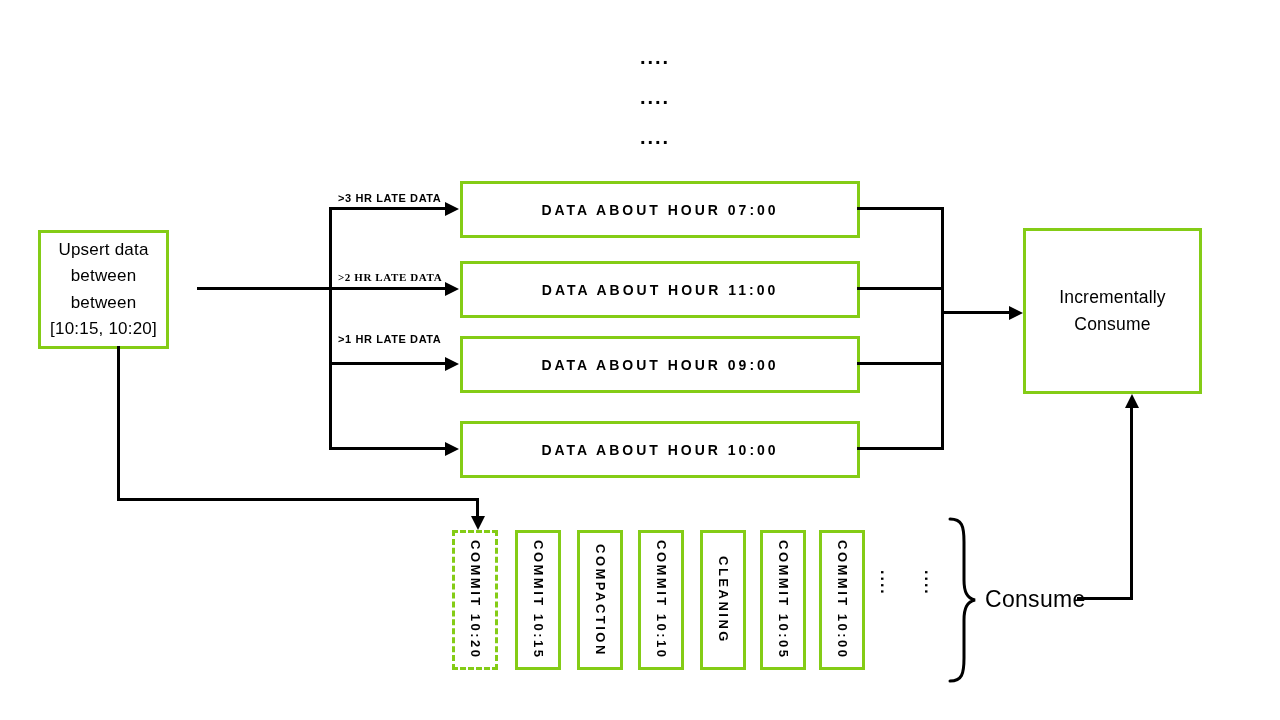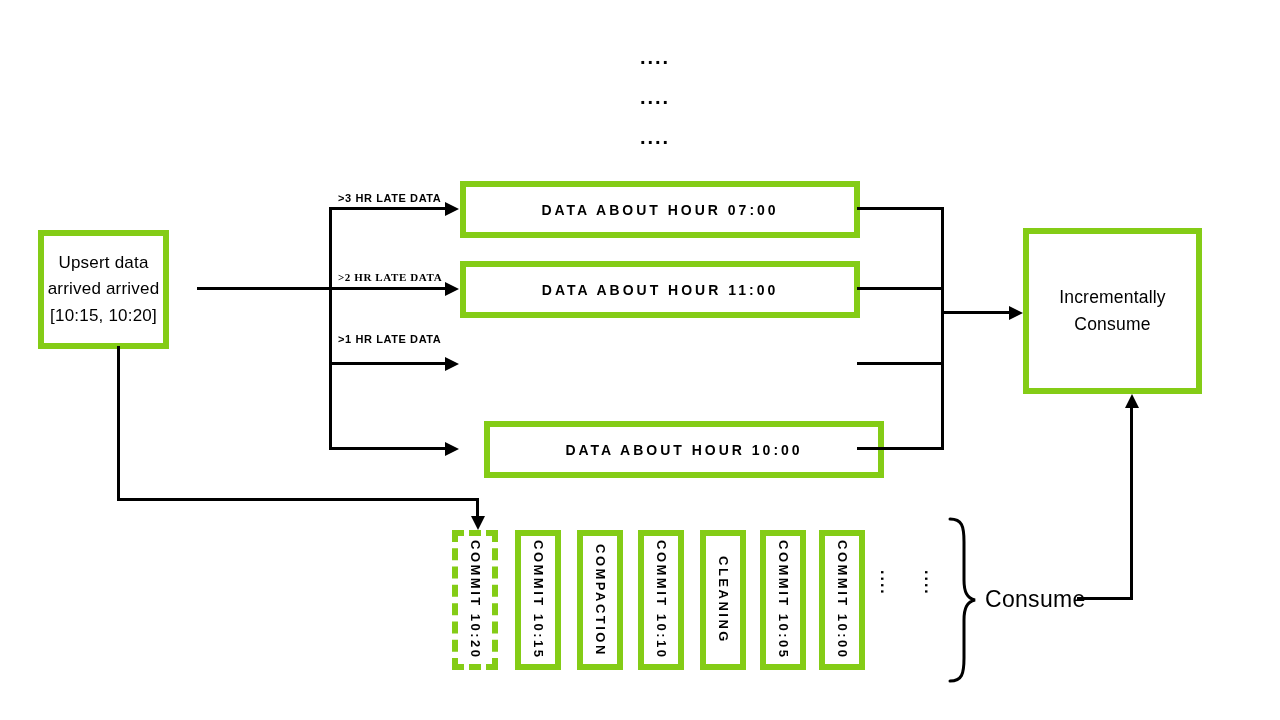--- a/index.html
+++ b/index.html
@@ -11,21 +11,21 @@
     position: relative;
     width: 1280px;
     height: 720px;
     background: #ffffff;
     overflow: hidden;
     color: #000;
   }
   .box {
     position: absolute;
     box-sizing: border-box;
-    border: 6px solid #84cc16;
+    border: 3px solid #84cc16;
     background: #fff;
     display: flex;
     align-items: center;
     justify-content: center;
     text-align: center;
   }
   .box.dashed { border-style: dashed; }
   .hline, .vline { position: absolute; background: #000; }
   .arrow {
     position: absolute;
@@ -91,21 +91,21 @@
 
 <div id="canvas">
 
   <div class="dots" style="left:615px; top:46px;">....</div>
   <div class="dots" style="left:615px; top:86px;">....</div>
   <div class="dots" style="left:615px; top:126px;">....</div>
 
   <div class="box" style="left:38px; top:230px; width:131px; height:119px;">
     <div class="big-text">
       <div>Upsert data</div>
-      <div>arrived arrived</div>
+      <div>between between</div>
       <div>[10:15, 10:20]</div>
     </div>
   </div>
 
   <div class="hline" style="left:197px; top:287px; width:135px; height:3px;"></div>
   <div class="vline" style="left:329px; top:207px; width:3px; height:243px;"></div>
 
   <div class="hline" style="left:329px; top:207px; width:117px; height:3px;"></div>
   <div class="arrow right" style="left:445px; top:201.5px;"></div>
 
@@ -121,21 +121,24 @@
   <div class="late-label" style="left:338px; top:192px;text-align:center;">&gt;3 HR LATE DATA</div>
   <div class="late-label" style="left:338px; top:271px;font-family:Liberation Serif, serif;">&gt;2 HR LATE DATA</div>
   <div class="late-label" style="left:338px; top:333px;">&gt;1 HR LATE DATA</div>
 
   <div class="box" style="left:460px; top:181px; width:400px; height:57px;">
     <span class="hour-label">DATA ABOUT HOUR 07:00</span>
   </div>
   <div class="box" style="left:460px; top:261px; width:400px; height:57px;">
     <span class="hour-label">DATA ABOUT HOUR 11:00</span>
   </div>
-  <div class="box" style="left:460px; top:421px; width:400px; height:57px;margin-left:24px;">
+  <div class="box" style="left:460px; top:336px; width:400px; height:57px;">
+    <span class="hour-label">DATA ABOUT HOUR 09:00</span>
+  </div>
+  <div class="box" style="left:460px; top:421px; width:400px; height:57px;">
     <span class="hour-label">DATA ABOUT HOUR 10:00</span>
   </div>
 
   <div class="hline" style="left:857px; top:207px; width:87px; height:3px;"></div>
   <div class="hline" style="left:857px; top:287px; width:87px; height:3px;"></div>
   <div class="hline" style="left:857px; top:362px; width:87px; height:3px;"></div>
   <div class="hline" style="left:857px; top:447px; width:87px; height:3px;"></div>
   <div class="vline" style="left:941px; top:207px; width:3px; height:243px;"></div>
 
   <div class="hline" style="left:941px; top:311px; width:69px; height:3px;"></div>

